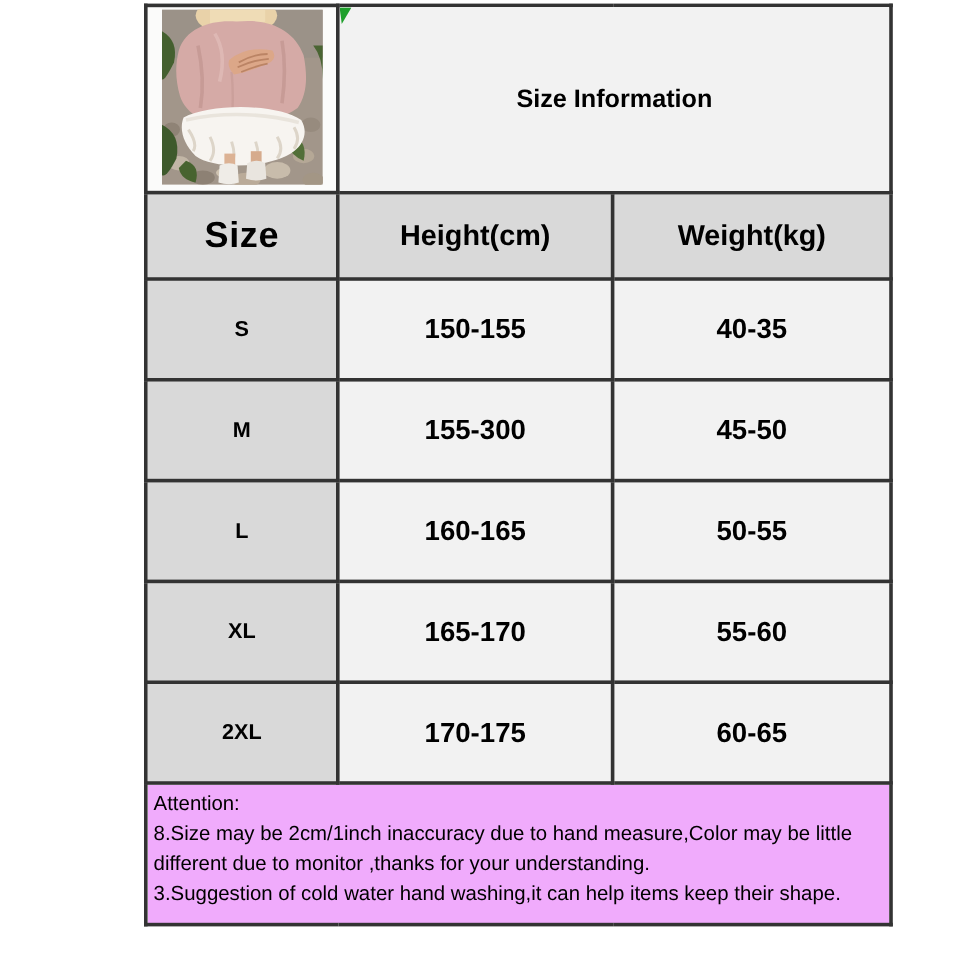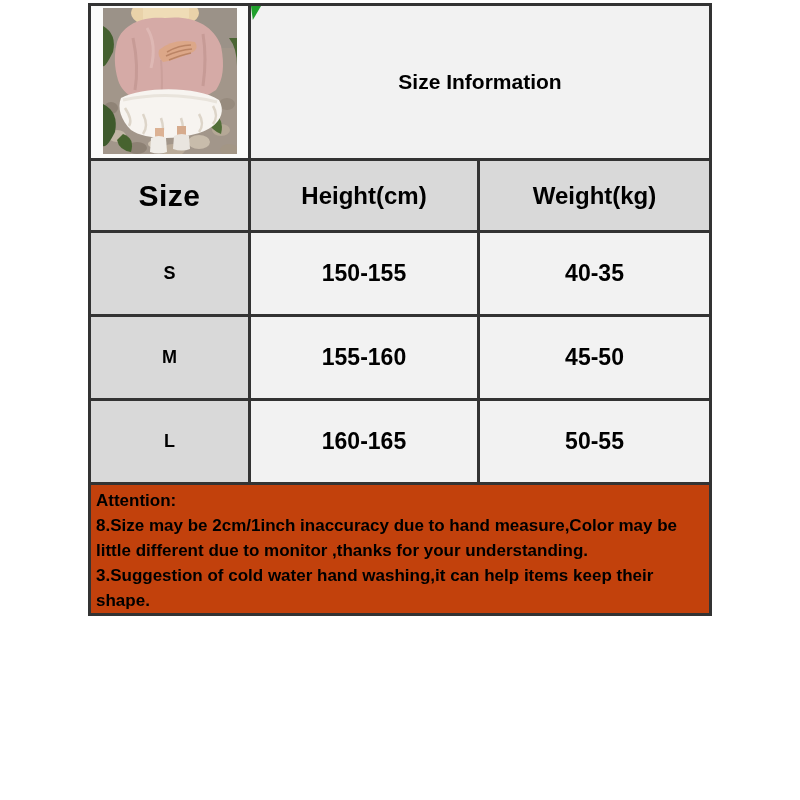--- a/index.html
+++ b/index.html
@@ -13,20 +13,21 @@
   }
   .sheet {
     position: absolute;
     left: 88px;
     top: 3px;
   }
   table.size-table {
     border-collapse: collapse;
     table-layout: fixed;
     width: 621px;
+    margin-left: 32px;
   }
   .size-table td, .size-table th {
     border: 3px solid #333333;
     text-align: center;
     vertical-align: middle;
     padding: 0;
     overflow: hidden;
   }
   col.c1 { width: 160px; }
   col.c2 { width: 229px; }
@@ -69,27 +70,27 @@
     background: #d9d9d9;
     font-weight: bold;
     font-size: 18px;
   }
   td.data-cell {
     background: #f2f2f2;
     font-weight: bold;
     font-size: 23px;
   }
   td.attention-cell {
-    background: #c2410c;
+    background: #f0abfc;
     text-align: left;
     vertical-align: top;
     font-size: 17px;
     line-height: 25px;
     padding: 3px 8px 0 5px;
-    font-weight: bold;
+    font-weight: normal;
   }
   .photo-frame {
     display: inline-block;
     margin-top: 2px;
     line-height: 0;
   }
 </style>
 </head>
 <body>
 
@@ -168,27 +169,37 @@
       <th class="col-header">Weight(kg)</th>
     </tr>
 
     <tr class="data-row">
       <td class="size-cell">S</td>
       <td class="data-cell">150-155</td>
       <td class="data-cell">40-35</td>
     </tr>
     <tr class="data-row">
       <td class="size-cell">M</td>
-      <td class="data-cell">155-160</td>
+      <td class="data-cell">155-300</td>
       <td class="data-cell">45-50</td>
     </tr>
     <tr class="data-row">
       <td class="size-cell">L</td>
       <td class="data-cell">160-165</td>
       <td class="data-cell">50-55</td>
+    </tr>
+    <tr class="data-row">
+      <td class="size-cell">XL</td>
+      <td class="data-cell">165-170</td>
+      <td class="data-cell">55-60</td>
+    </tr>
+    <tr class="data-row">
+      <td class="size-cell">2XL</td>
+      <td class="data-cell">170-175</td>
+      <td class="data-cell">60-65</td>
     </tr>
 
     <tr class="attention-row">
       <td class="attention-cell" colspan="3">
         <div>Attention:</div>
         <div>8.Size may be 2cm/1inch inaccuracy due to hand measure,Color may be little different due to monitor ,thanks for your understanding.</div>
         <div>3.Suggestion of cold water hand washing,it can help items keep their shape.</div>
       </td>
     </tr>
   </tbody>

